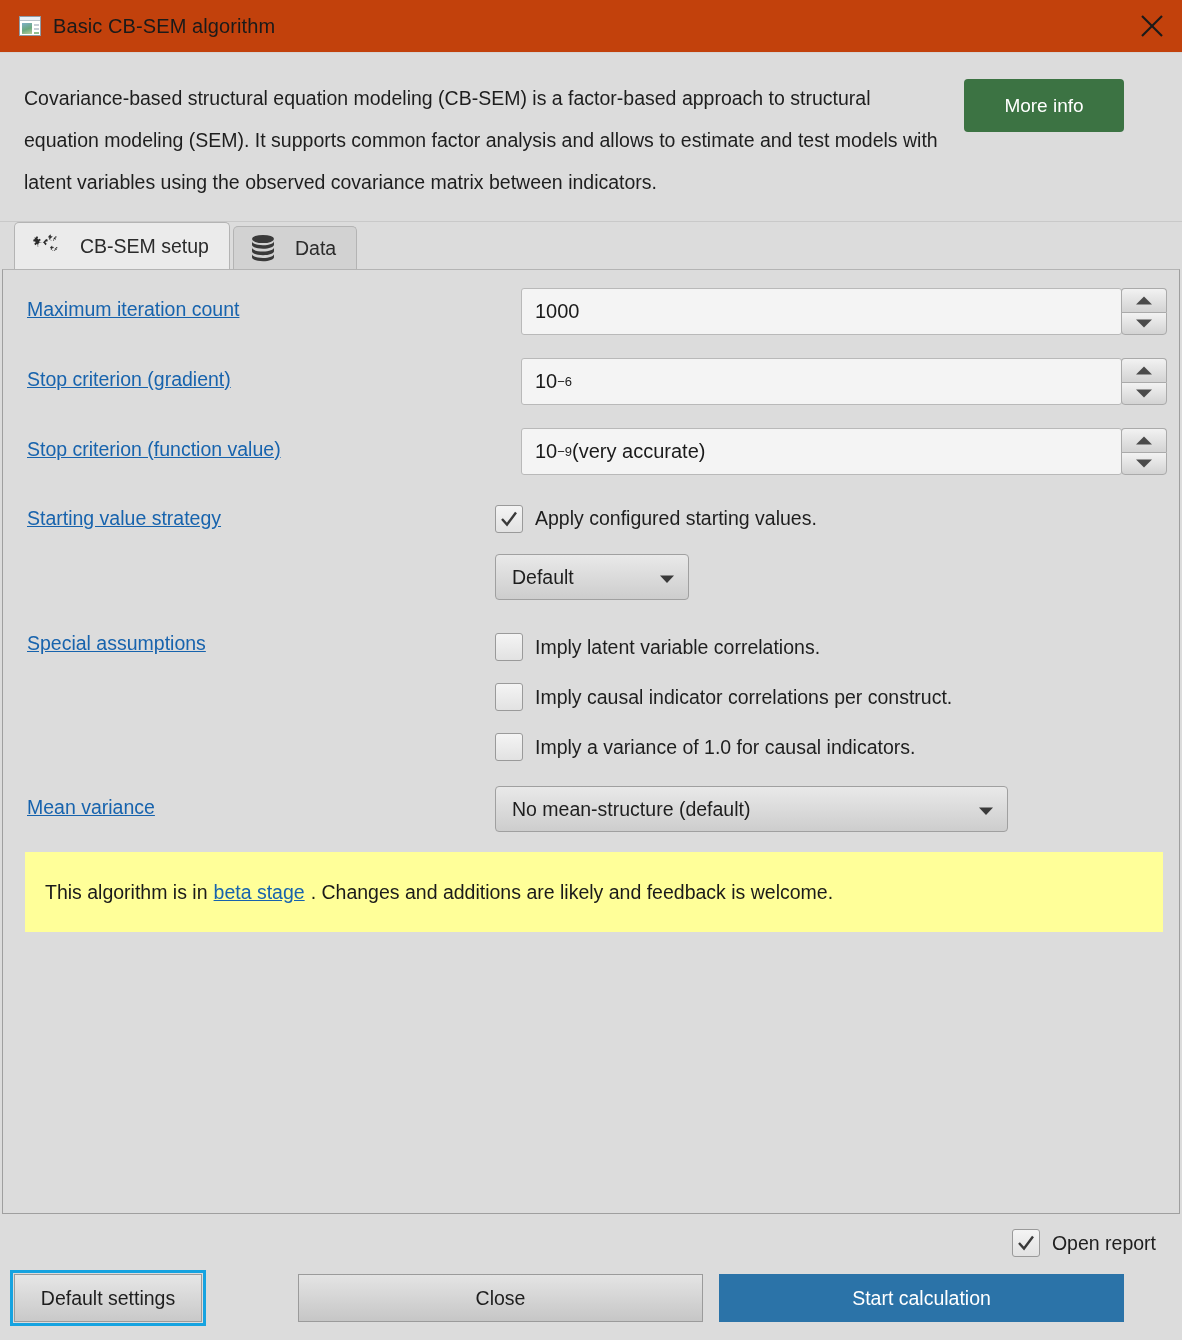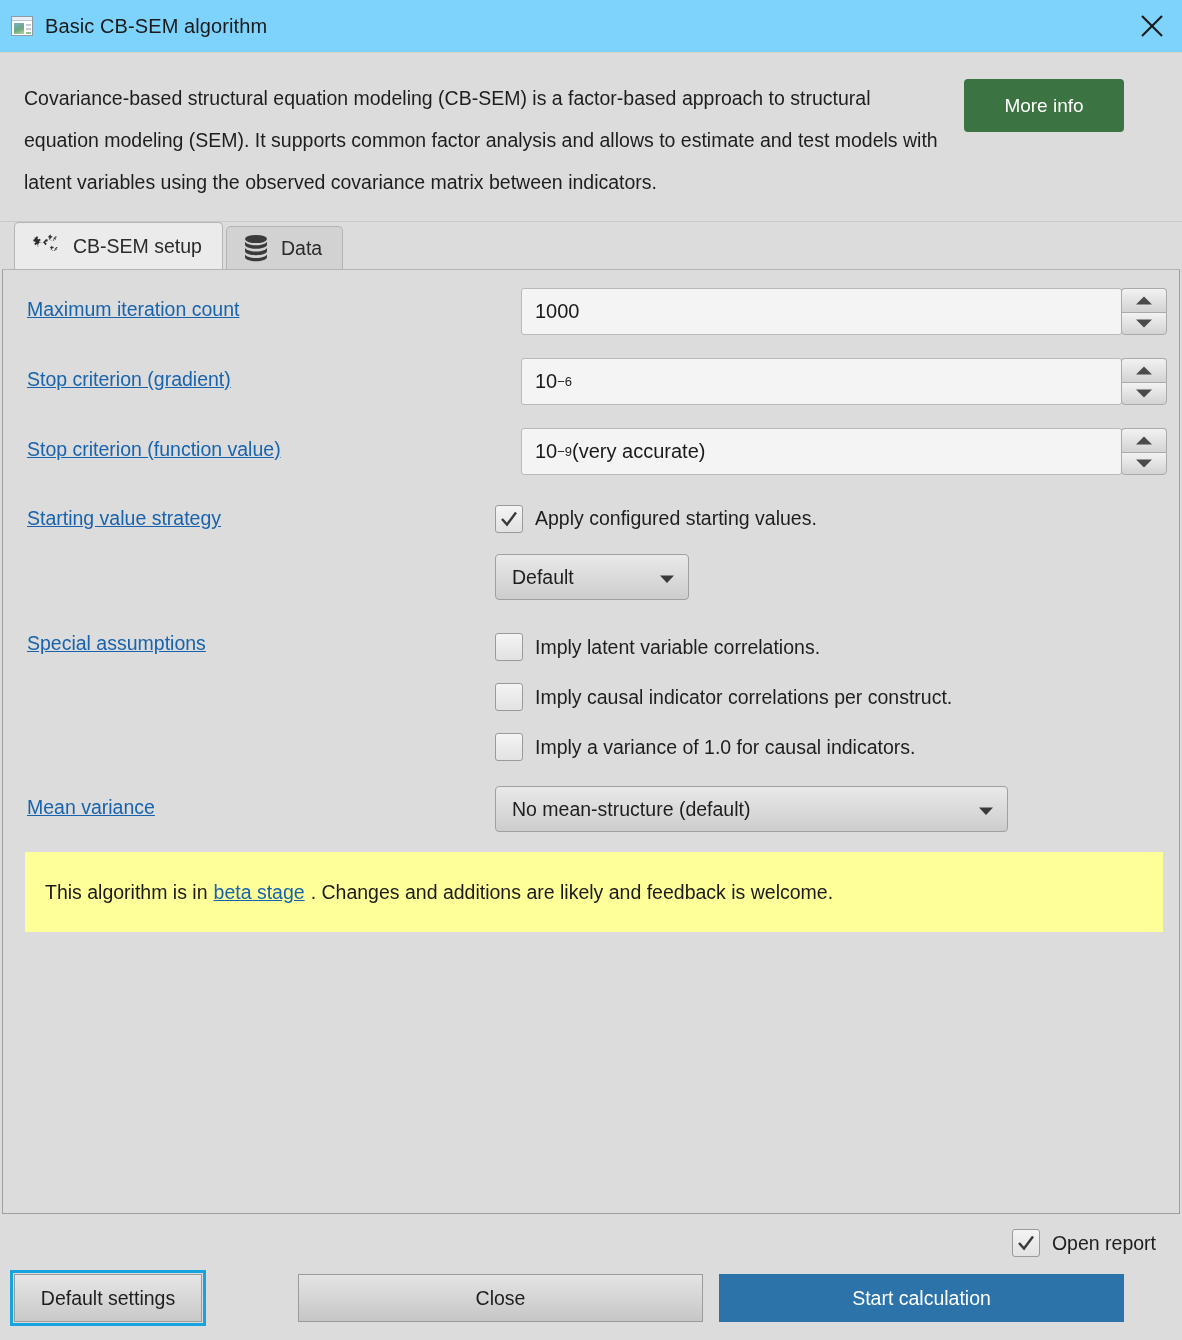--- a/index.html
+++ b/index.html
@@ -15,24 +15,24 @@
     width: 1182px; height: 1340px;
     background: #dcdcdc;
     display: flex;
     flex-direction: column;
     position: relative;
   }
 
   
   .titlebar {
     height: 53px;
-    background: #7dd3fc;
-    display: flex;
-    align-items: center;
-    padding: 0 0 0 11px;
+    background: #c2410c;
+    display: flex;
+    align-items: center;
+    padding: 0 0 0 19px;
     flex: 0 0 auto;
     border-bottom: 1px solid #d4d4d4;
     position: relative;
   }
   .app-icon {
     width: 22px; height: 20px;
     border: 1px solid #8e9ba6;
     background: #ffffff;
     margin-right: 12px;
     position: relative;
@@ -108,21 +108,21 @@
     background: #dcdcdc;
     display: flex;
     align-items: flex-end;
     padding-left: 14px;
     position: relative;
   }
   .tab {
     height: 46px;
     display: flex;
     align-items: center;
-    gap: 12px;
+    gap: 19px;
     padding: 0 20px 0 16px;
     border: 1px solid #b4b4b4;
     border-bottom: none;
     border-radius: 5px 5px 0 0;
     font-size: 19.5px;
     color: #2b2b2b;
     cursor: pointer;
     position: relative;
   }
   .tab.active {

